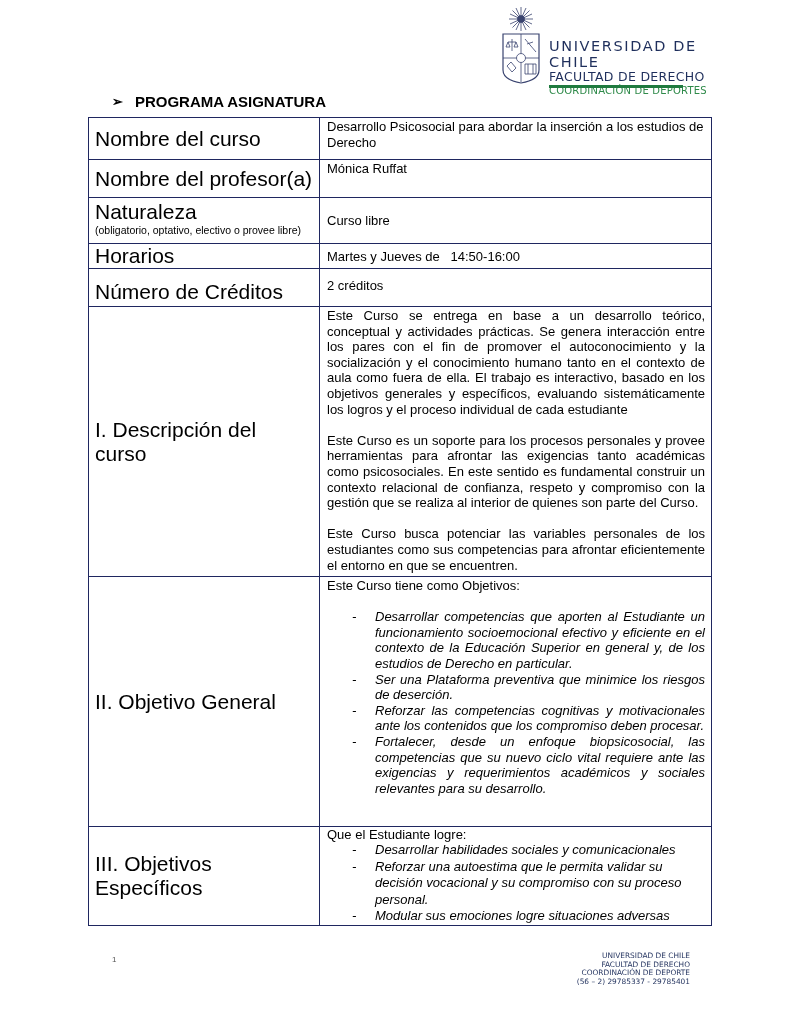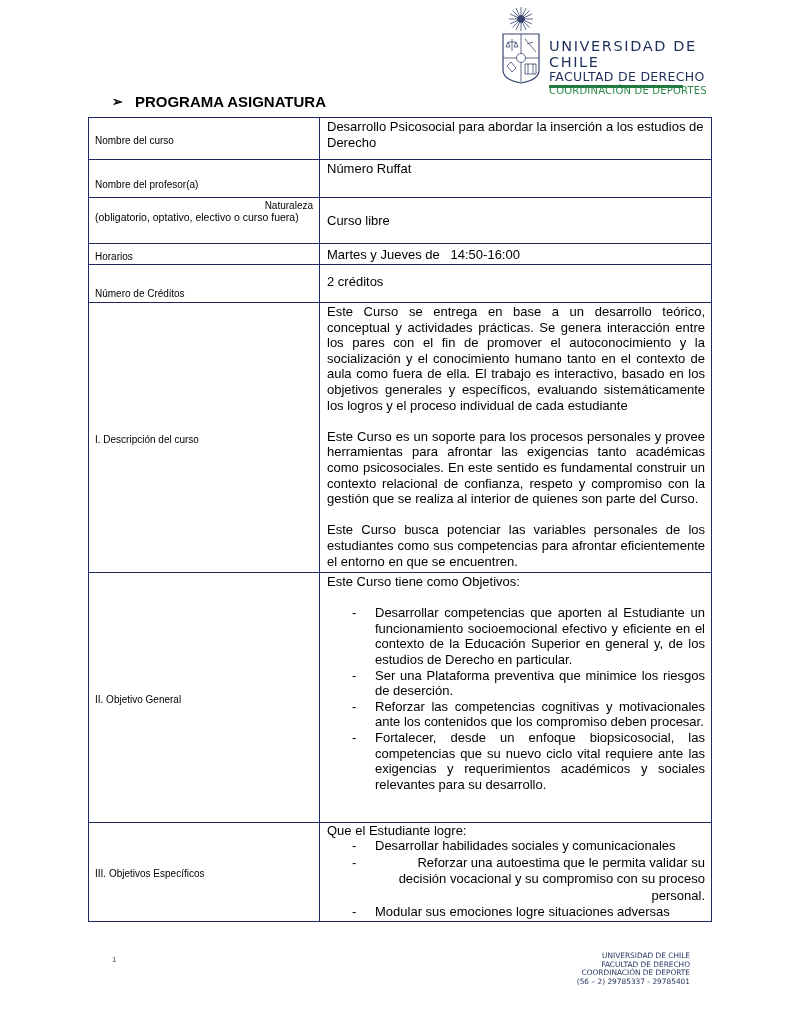--- a/index.html
+++ b/index.html
@@ -16,26 +16,26 @@
 
   
   .section-title { position:absolute; left:112px; top:93px; font-size:15px; font-weight:bold; display:flex; align-items:center; }
   .arrow { font-size:13px; margin-right:12px; }
 
   
   table.prog { position:absolute; left:88px; top:117px; width:624px; border-collapse:collapse; }
   table.prog td { border:1.5px solid #1f2760; vertical-align:top; padding:0; }
   td.lab { width:218px; padding:0 6px !important; vertical-align:middle !important; font-size:15px; }
   td.val { padding:1px 6px 0 7px !important; font-size:13px; line-height:15.6px; }
-  .lab-big { font-size:10px; font-weight:normal;text-align:right; }
+  .lab-big { font-size:21px; font-weight:normal; }
   .lab-small { font-size:10.5px; line-height:12.5px; }
   .just { text-align:justify; }
   .para-gap { height:15.6px; }
   ul.dash { list-style:none; margin:0; padding:0; }
-  ul.dash li { position:relative; padding-left:48px; text-align:justify; }
+  ul.dash li { position:relative; padding-left:48px; text-align:justify;font-style:italic; }
   ul.dash li::before { content:"-"; position:absolute; left:25px; top:0; }
 
   
   .page-num { position:absolute; left:112px; top:955px; font-size:8px; color:#555; }
   .footer { position:absolute; right:110px; top:952px; text-align:right; font-size:7.4px; line-height:8.6px; color:#1f2f5c; font-family:"DejaVu Sans", sans-serif; }
 </style>
 </head>
 <body>
 
 <div class="logo">
@@ -80,26 +80,26 @@
       <tr style="height:42px;">
     <td class="lab">
       <span class="lab-big">Nombre del curso</span>
     </td>
     <td class="val">Desarrollo Psicosocial para abordar la inserción a los estudios de Derecho</td>
   </tr>
   <tr style="height:38px;">
     <td class="lab" style="vertical-align:bottom !important; padding-bottom:6px !important;">
       <span class="lab-big">Nombre del profesor(a)</span>
     </td>
-    <td class="val">Número Ruffat</td>
+    <td class="val">Mónica Ruffat</td>
   </tr>
   <tr style="height:46px;margin-top:48px;">
     <td class="lab" style="vertical-align:top !important; padding-top:2px !important;">
       <div class="lab-big">Naturaleza</div>
-      <div class="lab-small">(obligatorio, optativo, electivo o curso fuera)</div>
+      <div class="lab-small">(obligatorio, optativo, electivo o provee libre)</div>
     </td>
     <td class="val" style="vertical-align:middle;">Curso libre</td>
   </tr>
   <tr style="height:21px;margin-top:28px;">
     <td class="lab">
       <span class="lab-big">Horarios</span>
     </td>
     <td class="val" style="white-space:pre; vertical-align:middle;">Martes y Jueves de   14:50-16:00</td>
   </tr>
   <tr style="height:38px;">
@@ -136,21 +136,21 @@
     </td>
   </tr>
   <tr style="height:84px;">
     <td class="lab">
       <span class="lab-big">III. Objetivos Específicos</span>
     </td>
     <td class="val" style="line-height:16.5px;">
       <div style="line-height:14px;">Que el Estudiante logre:</div>
       <ul class="dash">
         <li>Desarrollar habilidades sociales y comunicacionales</li>
-        <li style="text-align:right;">Reforzar una autoestima que le permita validar su decisión vocacional y su compromiso con su proceso personal.</li>
+        <li style="text-align:left;">Reforzar una autoestima que le permita validar su decisión vocacional y su compromiso con su proceso personal.</li>
         <li>Modular sus emociones logre situaciones adversas</li>
       </ul>
     </td>
   </tr>
 </tbody>
   </table>
 
 <div class="page-num">1</div>
 <div class="footer">
   <div>UNIVERSIDAD DE CHILE</div>

